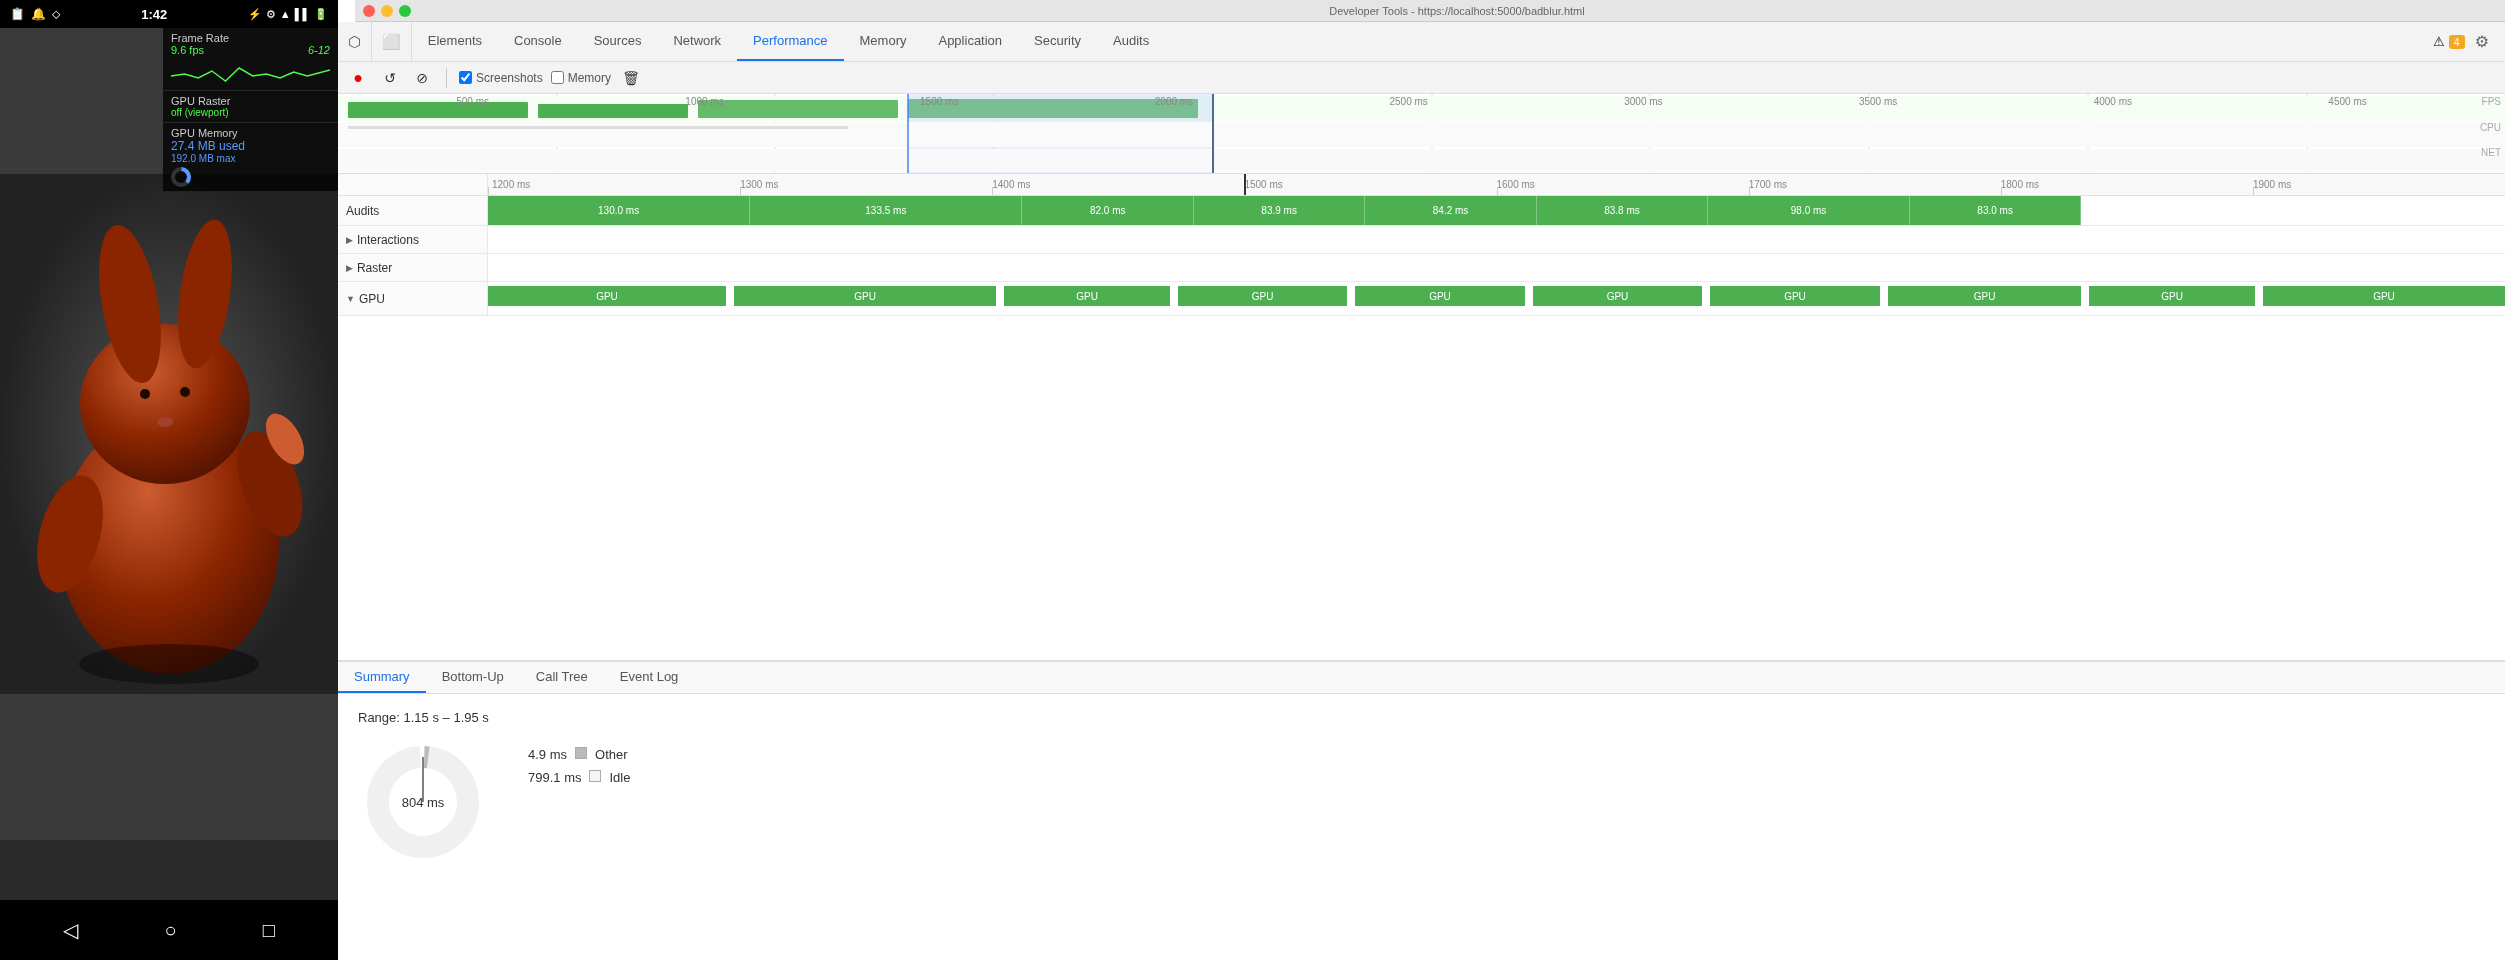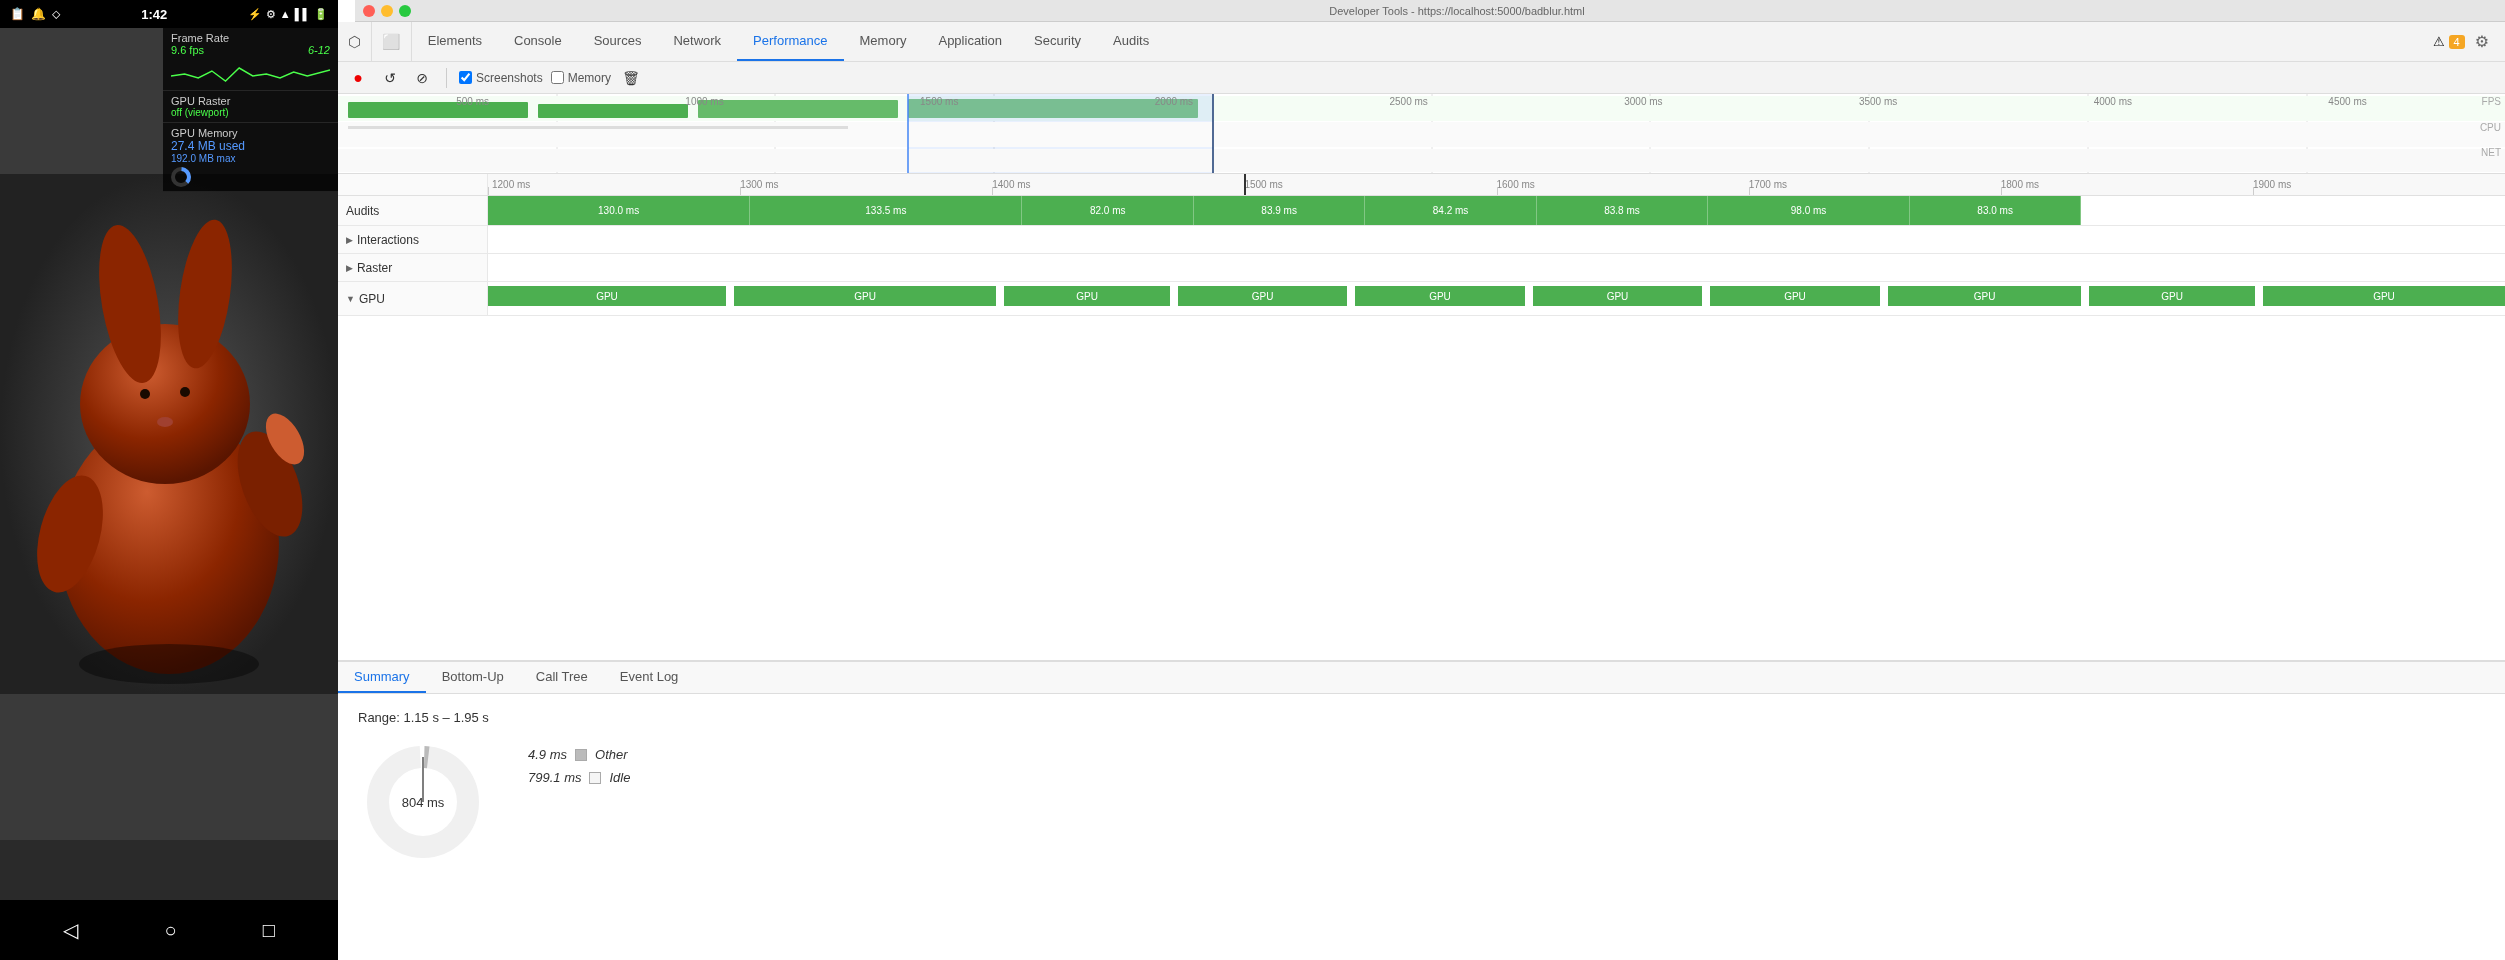--- a/index.html
+++ b/index.html
@@ -337,21 +337,21 @@
     }
     .donut-label {
       position: absolute;
       top: 50%; left: 50%;
       transform: translate(-50%, -50%);
       font-size: 13px;
       color: #333;
       text-align: center;
     }
     .legend-items { display: flex; flex-direction: column; gap: 8px; padding-top: 10px; }
-    .legend-item { display: flex; align-items: center; gap: 8px; font-size: 13px; color: #333; font-style: italic; }
+    .legend-item { display: flex; gap: 8px; font-size: 13px; color: #333; }
     .legend-box { width: 12px; height: 12px; border: 1px solid #aaa; display: inline-block; }
 
     
     #bunny-svg { width: 100%; height: 100%; }
   </style>
 </head>
 <body>
 
 <div id="android-area">
   <div id="android-statusbar">

